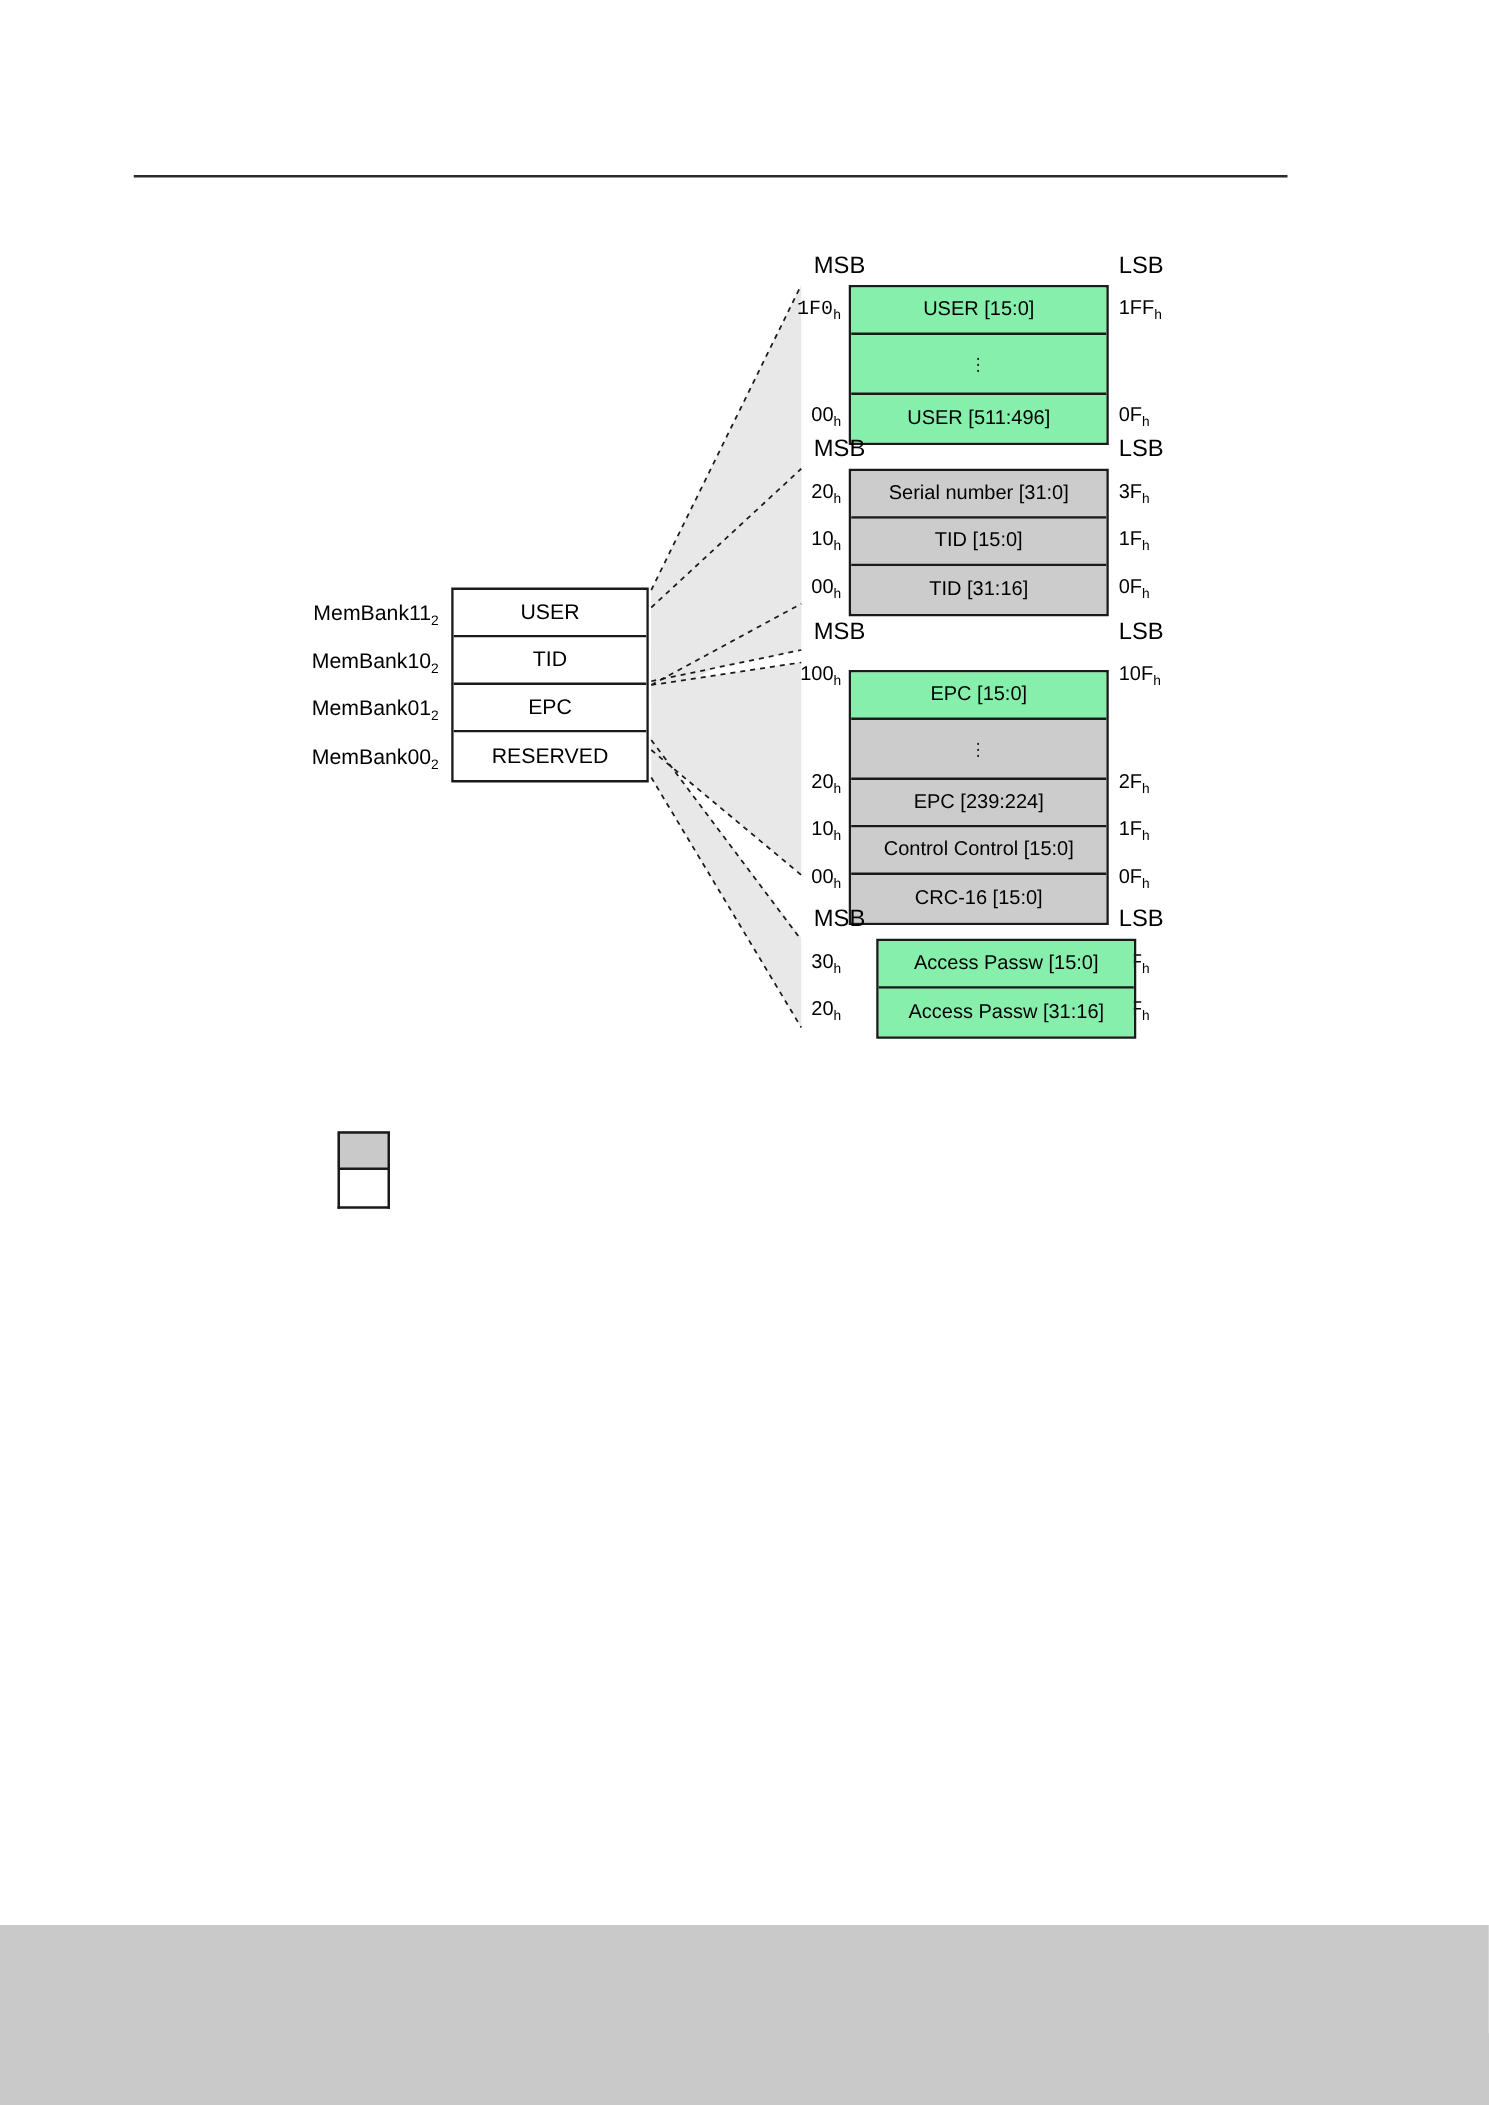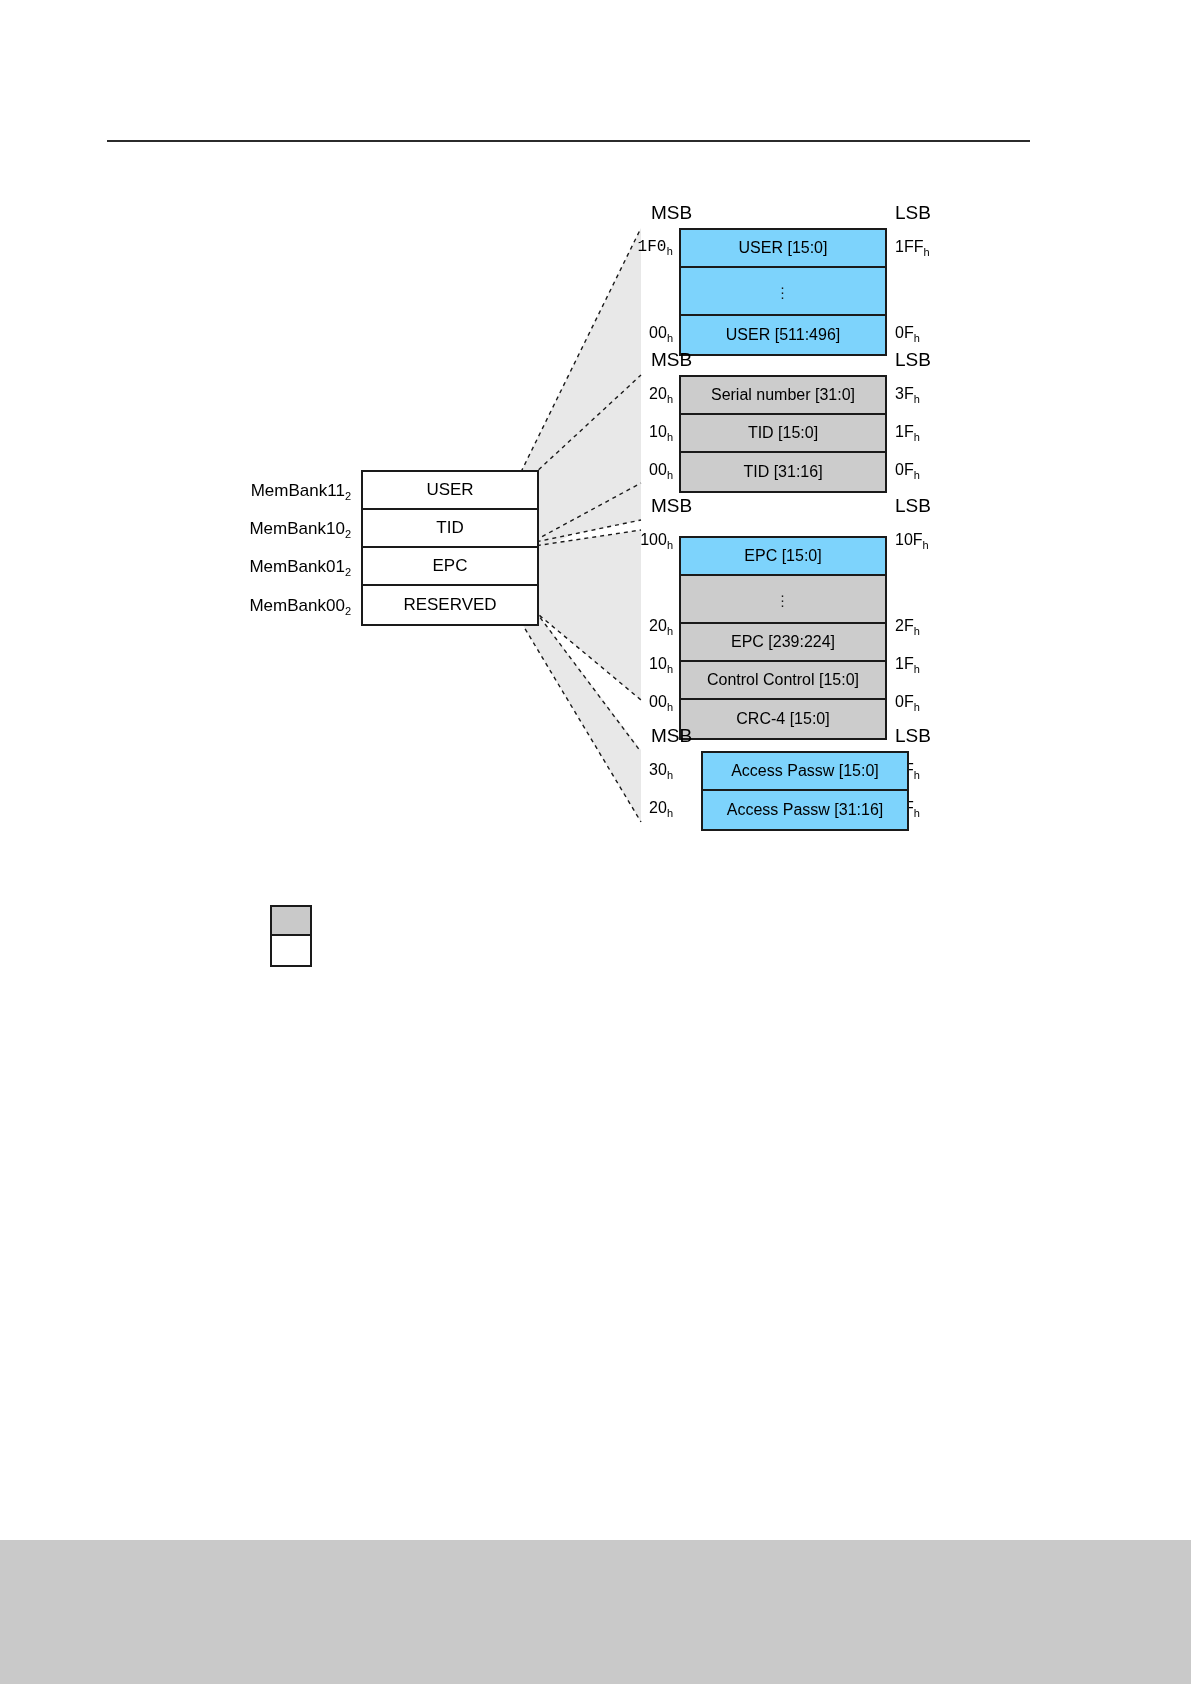--- a/index.html
+++ b/index.html
@@ -48,21 +48,21 @@
     left: 0; top: 0;
     width: 1191px; height: 1684px;
     pointer-events: none;
   }
 
   
   .bank-stack {
     position: absolute;
     left: 361px;
     top: 470px;
-    width: 178px;
+    width: 158px;
     border: 2px solid #1a1a1a;
     box-sizing: border-box;
   }
   .bank-row {
     height: 38px;
     box-sizing: border-box;
     display: flex;
     align-items: center;
     justify-content: center;
     font-size: 17px;
@@ -96,21 +96,21 @@
   }
   .mem-row {
     height: 38px;
     box-sizing: border-box;
     display: flex;
     align-items: center;
     justify-content: center;
     font-size: 16px;
     white-space: nowrap;
     border-bottom: 2px solid #1a1a1a;
-    background: #7dd3fc;
+    background: #86efac;
   }
   .mem-row:last-child { border-bottom: none; }
   .mem-row.shaded { background: #cccccc; }
   .mem-row.tall { height: 48px; }
   .mem-row.ellipsis {
     font-size: 19px;
     letter-spacing: 1px;
     color: #1a1a1a;
   }
   .vdots {
@@ -265,21 +265,21 @@
             <span class="vdots">·</span>
           </span>
         </div>
         <div class="mem-row shaded">
           <span>EPC [239:224]</span>
         </div>
         <div class="mem-row shaded">
           <span>Control Control [15:0]</span>
         </div>
         <div class="mem-row shaded">
-          <span>CRC-4 [15:0]</span>
+          <span>CRC-16 [15:0]</span>
         </div>
       </div>
       <div class="endlabel" style="left: 651px; top: 725px;">MSB</div>
       <div class="endlabel" style="left: 895px; top: 725px;">LSB</div>
       <div class="addr left" style="left: 617px; width: 56px; top: 762px;">30<sub>h</sub></div>
       <div class="addr right" style="left: 895px; top: 762px;">3F<sub>h</sub></div>
       <div class="addr left" style="left: 617px; width: 56px; top: 800px;">20<sub>h</sub></div>
       <div class="addr right" style="left: 895px; top: 800px;">2F<sub>h</sub></div>
       <div class="mem-block" style="left: 701px; top: 751px;">
         <div class="mem-row">

